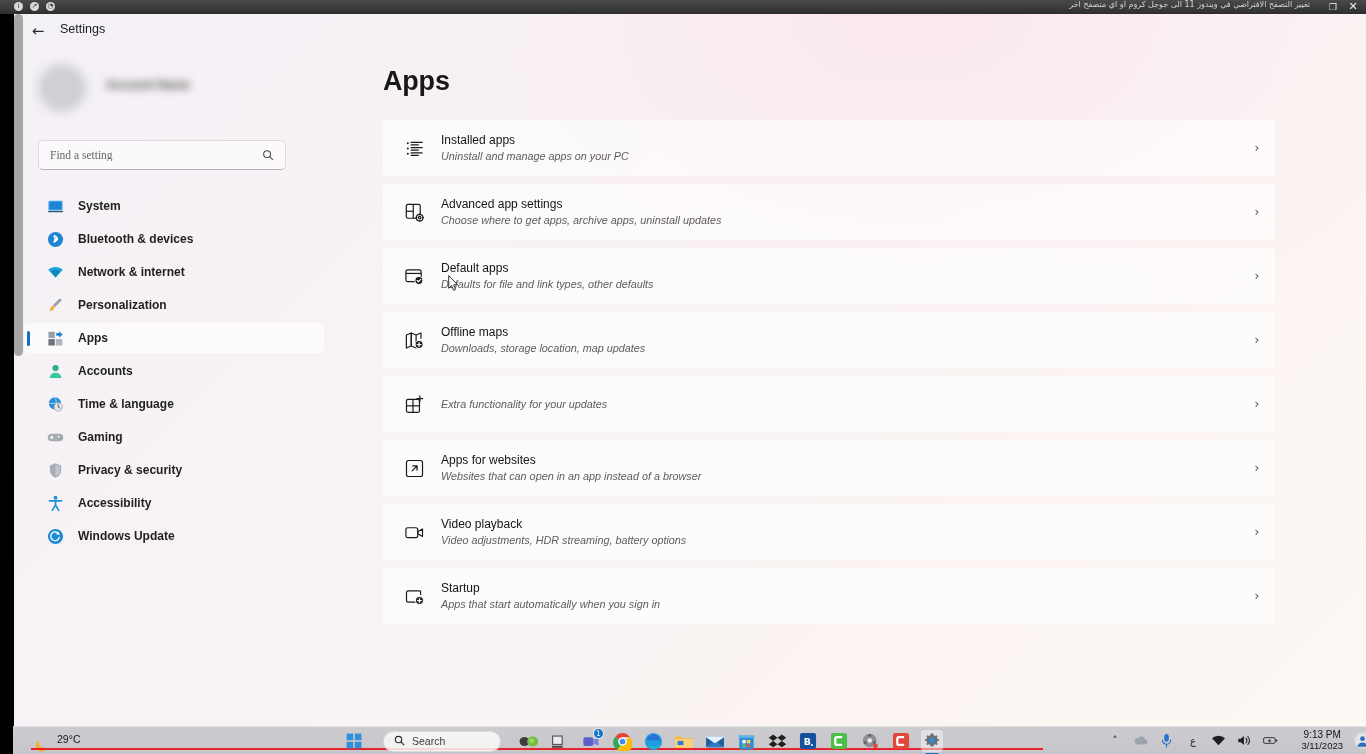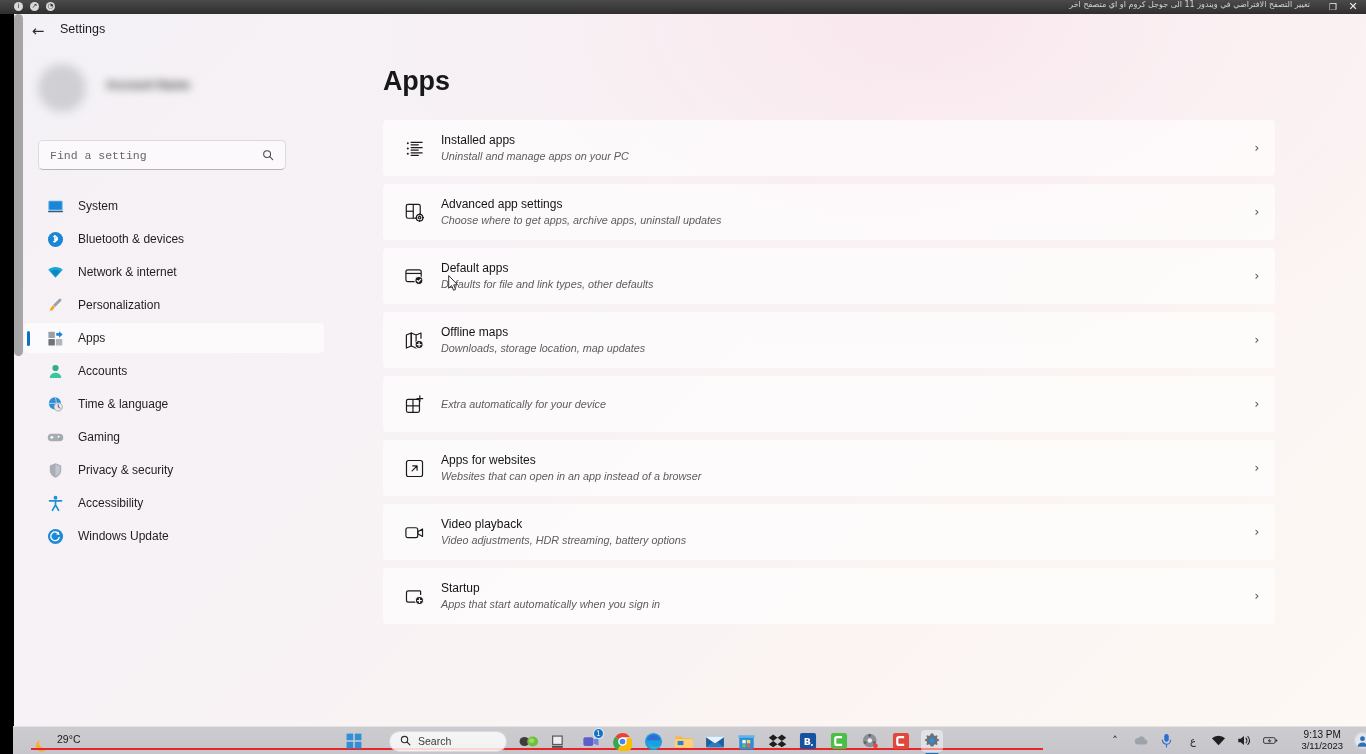--- a/index.html
+++ b/index.html
@@ -87,30 +87,30 @@
   }
 
   
   #search-box {
     position: absolute; left: 24px; top: 92px; width: 248px; height: 30px;
     background: #fbf9fb; border: 1px solid #dfd9de; border-bottom-color: #b9b2b8;
     border-radius: 5px; display: flex; align-items: center;
   }
   #search-input {
     flex: 1; border: 0; outline: 0; background: transparent; margin-left: 11px;
-    font-size: 11.5px; color: #5d5a5e; font-family: Liberation Mono, monospace;
+    font-size: 11.5px; color: #5d5a5e; font-family: Liberation Serif, serif;
   }
   #search-input::placeholder { color: #6a676b; }
   #search-icon { margin-right: 11px; color: #4a4a4a; font-size: 11px; display:flex; }
 
   
   #nav { position: absolute; left: 10px; top: 140px; width: 300px; }
   .nav-item {
     position: relative; display: flex; align-items: center; height: 30px;
-    margin: 3px 0; padding-left: 22px; border-radius: 4px; cursor: pointer;
+    margin: 3px 0; padding-left: 22px; border-radius: 4px; cursor: pointer; font-weight: bold;
   }
   .nav-item.selected { background: rgba(255,255,255,.62); }
   .nav-item.selected .nav-pill {
     position: absolute; left: 3px; top: 8px; width: 3px; height: 15px;
     background: #0e6fc1; border-radius: 2px;
   }
   .nav-icon {
     width: 18px; height: 18px; margin-right: 14px; flex: 0 0 18px;
     display: flex; align-items: center; justify-content: center;
   }
@@ -153,21 +153,21 @@
     position: absolute; left: 13px; bottom: 0; width: 1366px; height: 28px;
     background: linear-gradient(to bottom, rgba(222,222,226,.92), rgba(205,205,211,.96));
     z-index: 50; display: flex; align-items: center;
     border-top: 1px solid rgba(255,255,255,.5);
   }
   #weather { position: absolute; left: 22px; top: 2px; display: flex; align-items: center; gap: 7px; cursor:pointer; }
   #weather-temp { font-size: 10.5px; color: #1b1b1b; line-height: 11px; }
   #weather-desc { font-size: 8.5px; color: #3a3a3a; direction: rtl; filter: blur(.7px); }
   #red-line { position: absolute; left: 18px; top: 21px; width: 1012px; height: 1.6px; background: #e8252a; }
 
-  #start-cluster { position: absolute; left: 330px; top: 3px; display: flex; align-items: center; gap: 16px; }
+  #start-cluster { position: absolute; left: 330px; top: 3px; display: flex; align-items: center; gap: 10px; }
   #start-button { width: 22px; height: 22px; display:flex; align-items:center; justify-content:center; cursor:pointer; }
   #search-pill {
     margin-left: 8px; height: 21px; min-width: 118px; border-radius: 11px;
     background: rgba(252,252,253,.82); border: 1px solid rgba(0,0,0,.10);
     display: flex; align-items: center; padding: 0 10px; gap: 7px; cursor: pointer;
   }
   #search-pill-label { font-size: 10.5px; color: #3a3a3a; }
 
   #tb-apps { position: absolute; left: 505px; top: 3px; display: flex; align-items: center; gap: 9px; }
   .tb-app { position: relative; width: 22px; height: 22px; display:flex; align-items:center; justify-content:center; cursor:pointer; border-radius:4px; }
@@ -439,21 +439,21 @@
         <div class="card">
           <span class="card-icon">
             <svg width="21" height="21" viewBox="0 0 22 22" fill="none" stroke="#1b1b1b" stroke-width="1.25">
               <rect x="2.6" y="5.6" width="13.6" height="13.6" rx="1.6"></rect>
               <line x1="9.4" y1="5.6" x2="9.4" y2="19.2"></line>
                 <line x1="2.6" y1="12.4" x2="16.2" y2="12.4"></line>
               <path d="M16.6 1.9v6M13.6 4.9h6" stroke-linecap="round"></path>
             </svg>
           </span>
           <span class="card-text">
-            <span class="card-sub">Extra automatically for your device</span>
+            <span class="card-sub">Extra functionality for your updates</span>
           </span>
           <span class="card-chevron">›</span>
         </div>
 
         <div class="card">
           <span class="card-icon">
             <svg width="21" height="21" viewBox="0 0 22 22" fill="none" stroke="#1b1b1b" stroke-width="1.25">
               <rect x="2.6" y="2.6" width="16.8" height="16.8" rx="2.2"></rect>
               <path d="M8.5 13.5l5.2-5.2M9.2 8.3h4.5v4.5" stroke-linecap="round" stroke-linejoin="round"></path>
             </svg>

